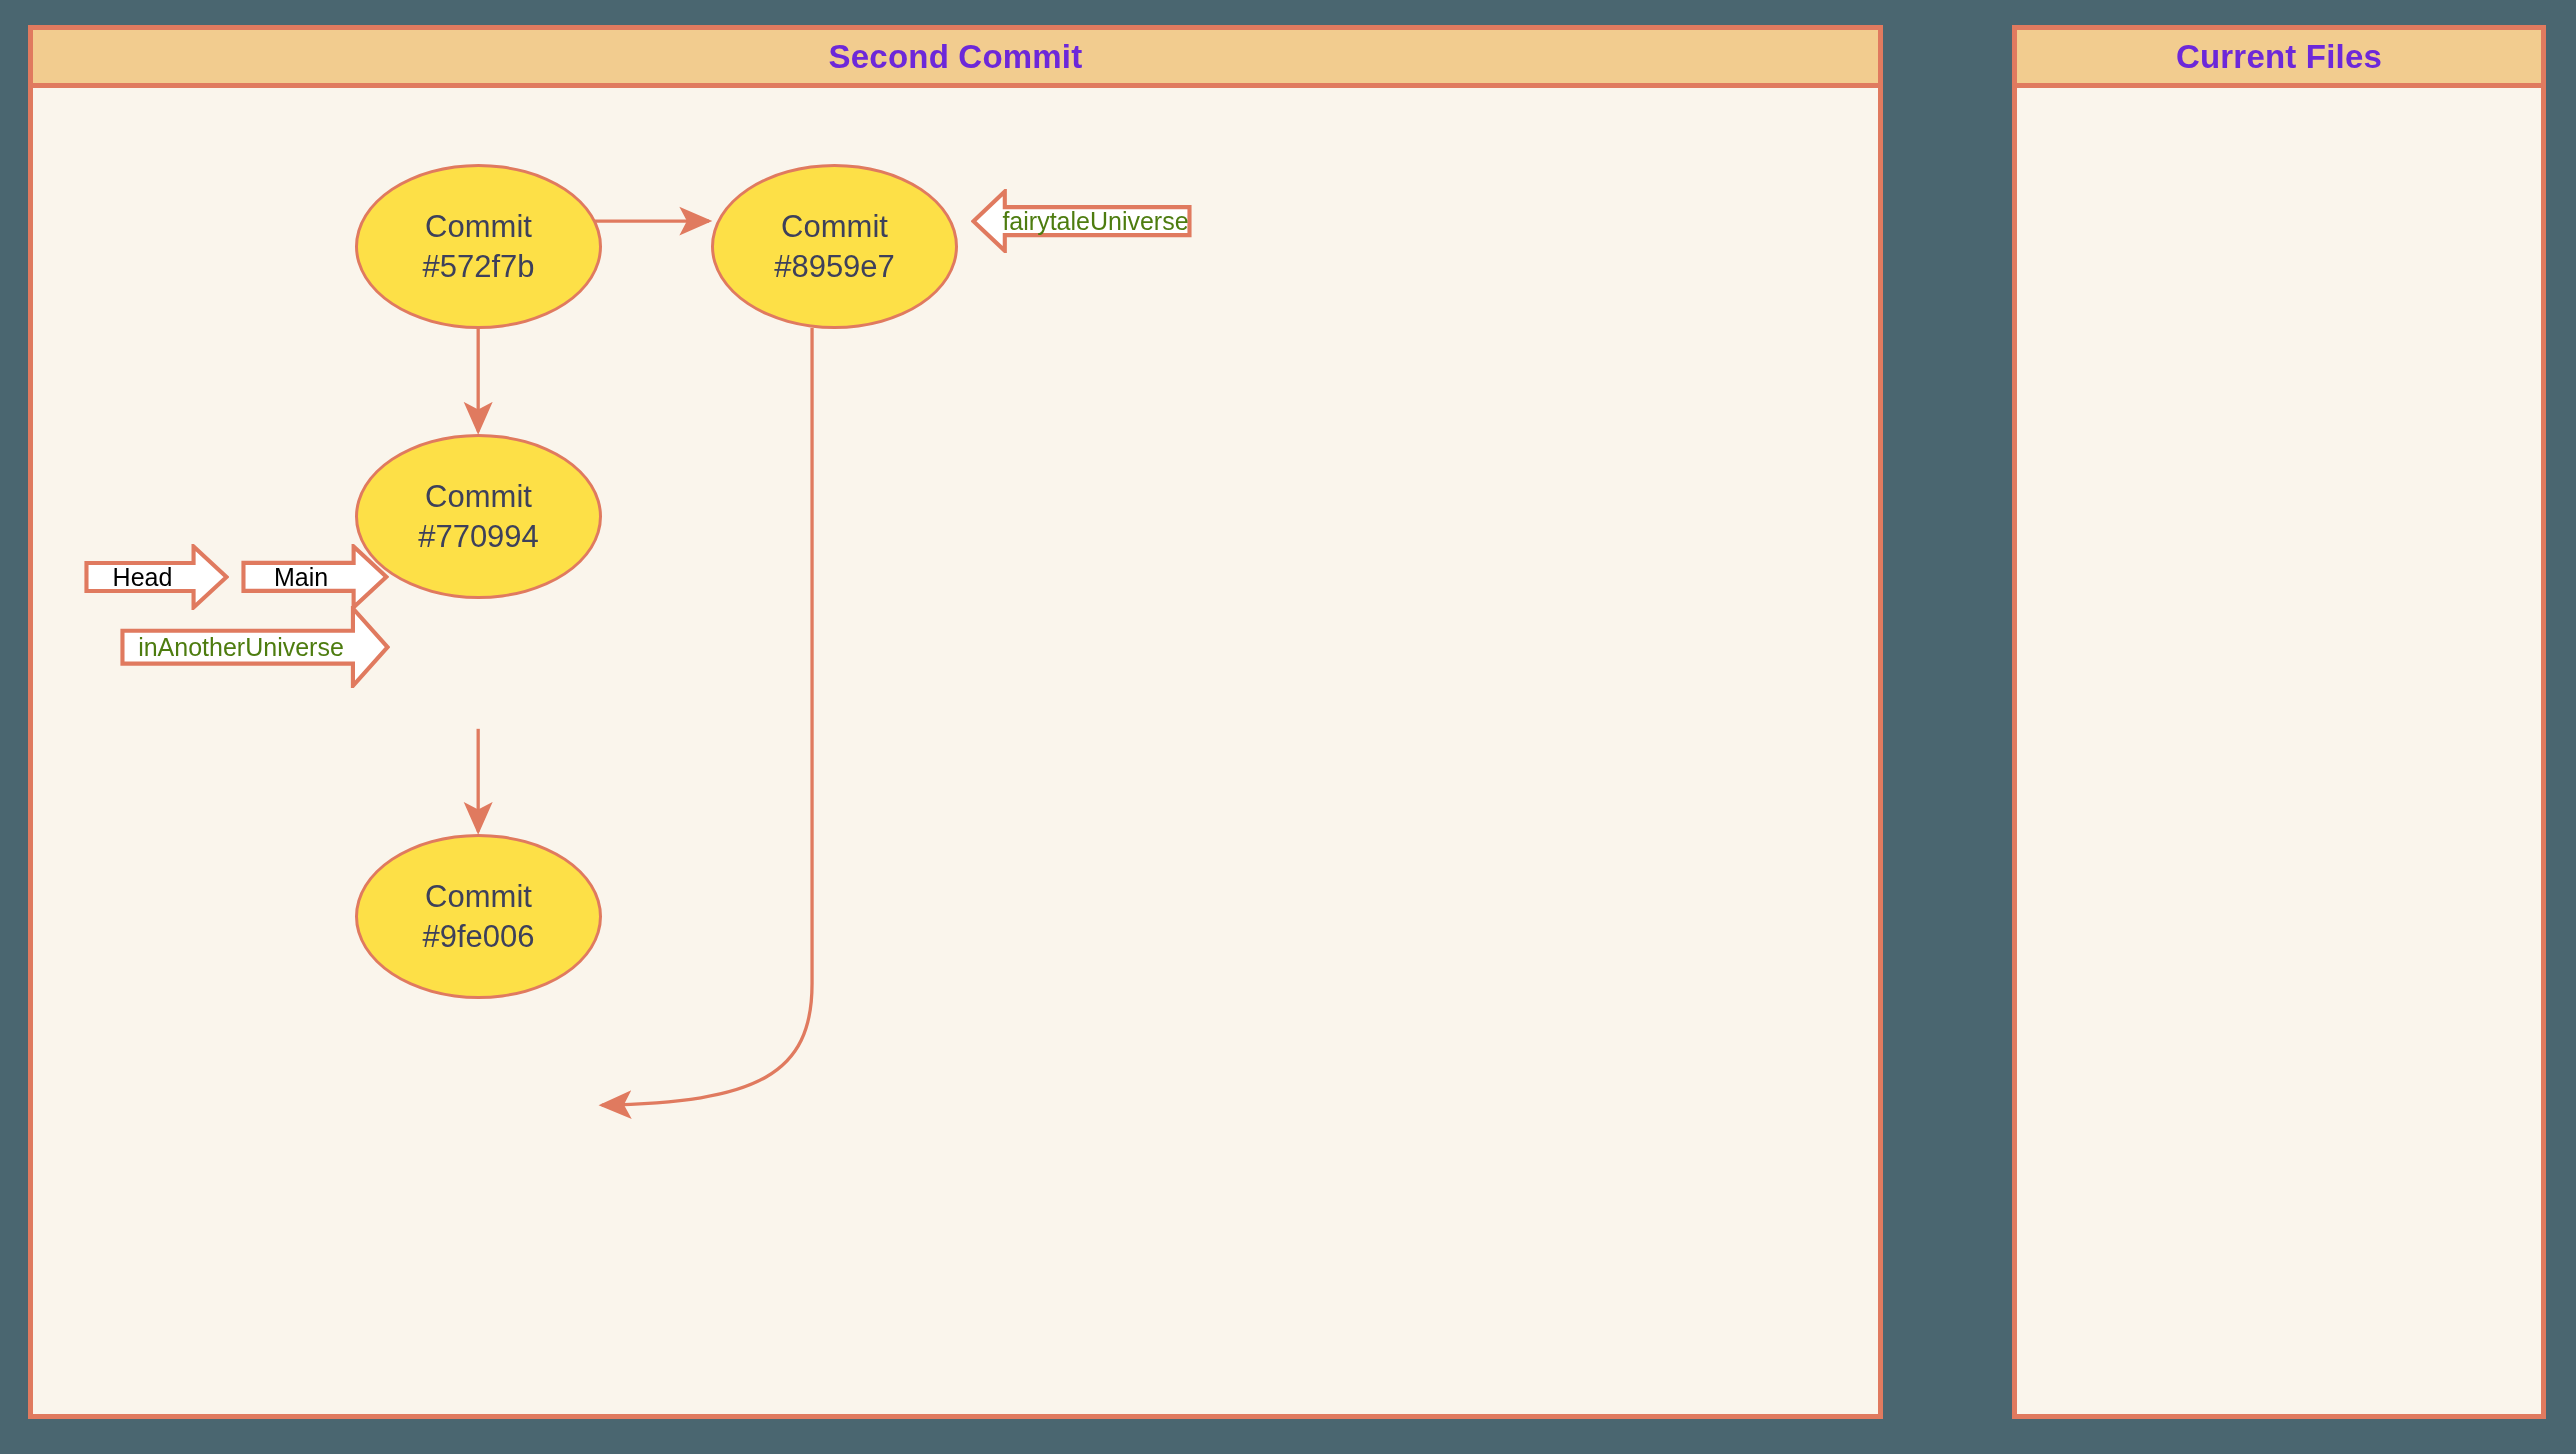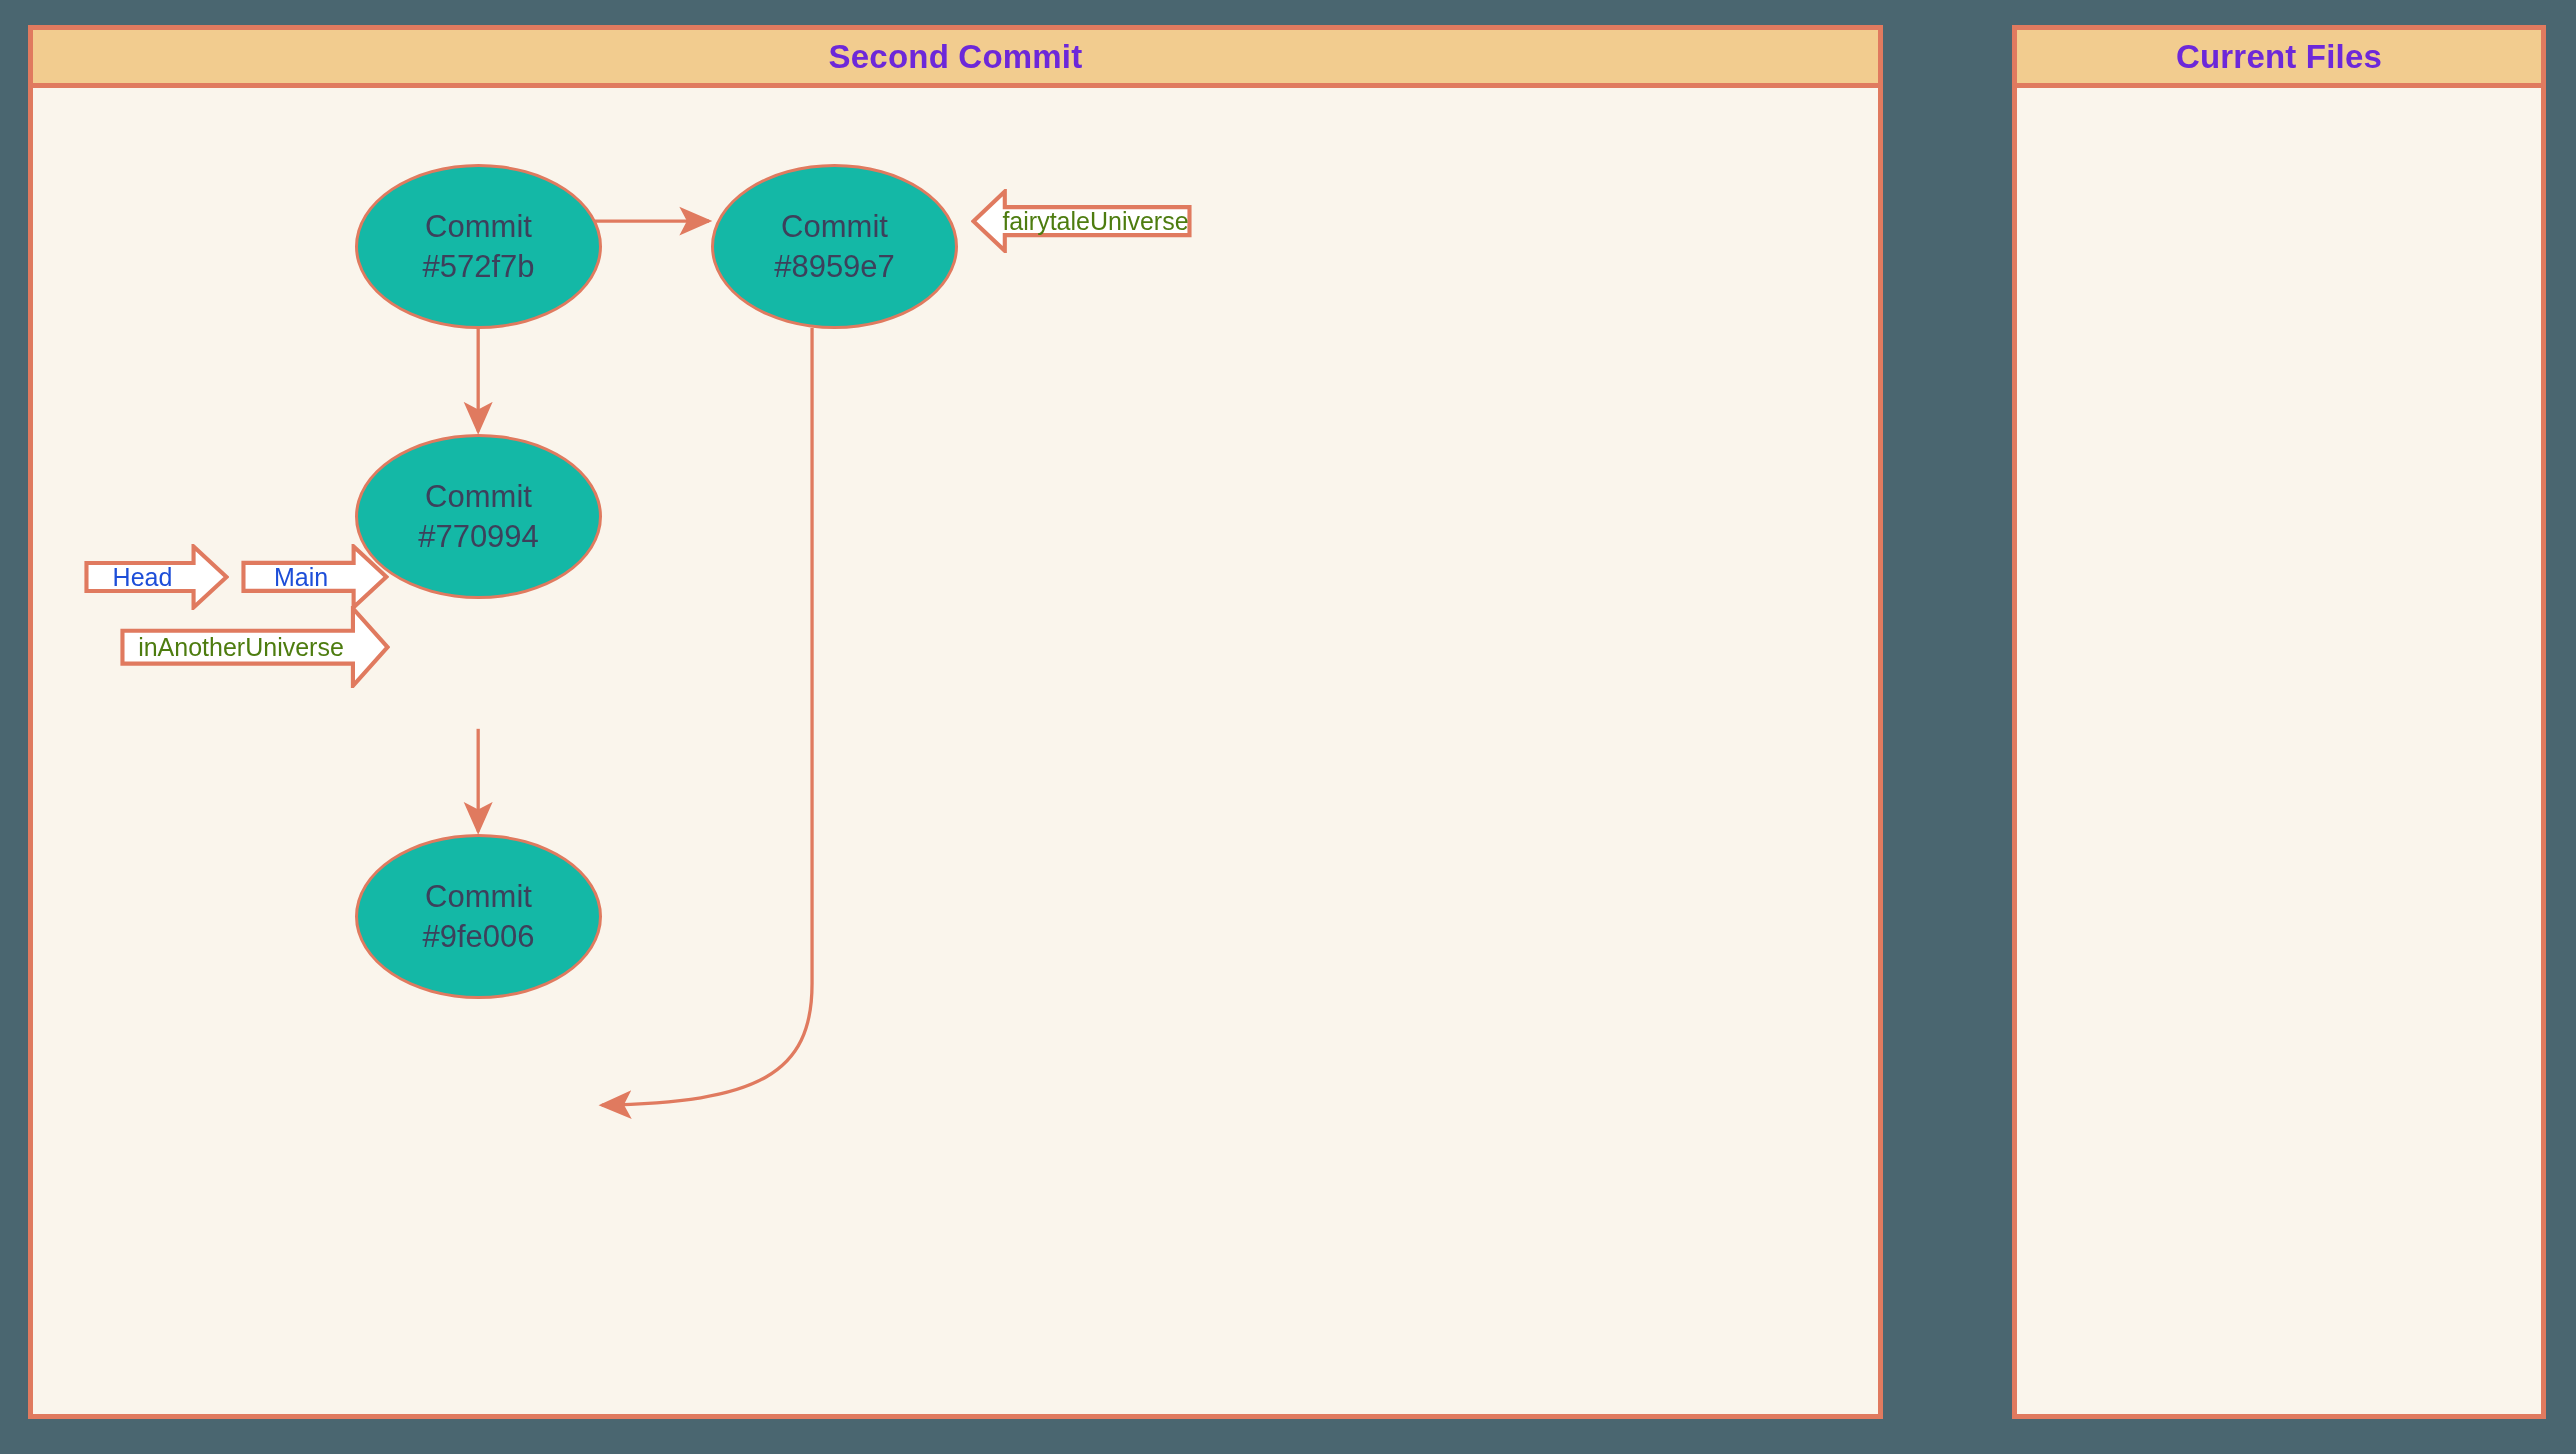--- a/index.html
+++ b/index.html
@@ -71,21 +71,21 @@
     top: 0;
     width: 100%;
     height: 100%;
     pointer-events: none;
   }
 
   
   .commit-node {
     position: absolute;
     border-radius: 50%;
-    background: #14b8a6;
+    background: #fde047;
     border: 3.3px solid #e07a5f;
     box-sizing: border-box;
     display: flex;
     flex-direction: column;
     align-items: center;
     justify-content: center;
     color: #3d405b;
     font-size: 31px;
     line-height: 1.28;
     text-align: center;
@@ -107,21 +107,21 @@
   .tag .tag-label {
     position: relative;
     z-index: 2;
     white-space: nowrap;
     padding-right: 28px;
   }
   .tag.left-arrow .tag-label {
     padding-right: 0;
     padding-left: 28px;
   }
-  .tag-dark  { color: #1d4ed8; }
+  .tag-dark  { color: #000000; }
   .tag-gray  { color: #4d7c0f; }
 
   
   .files-row {
     position: absolute;
     left: 0;
     right: 0;
     top: 31px;
     display: flex;
     justify-content: center;

